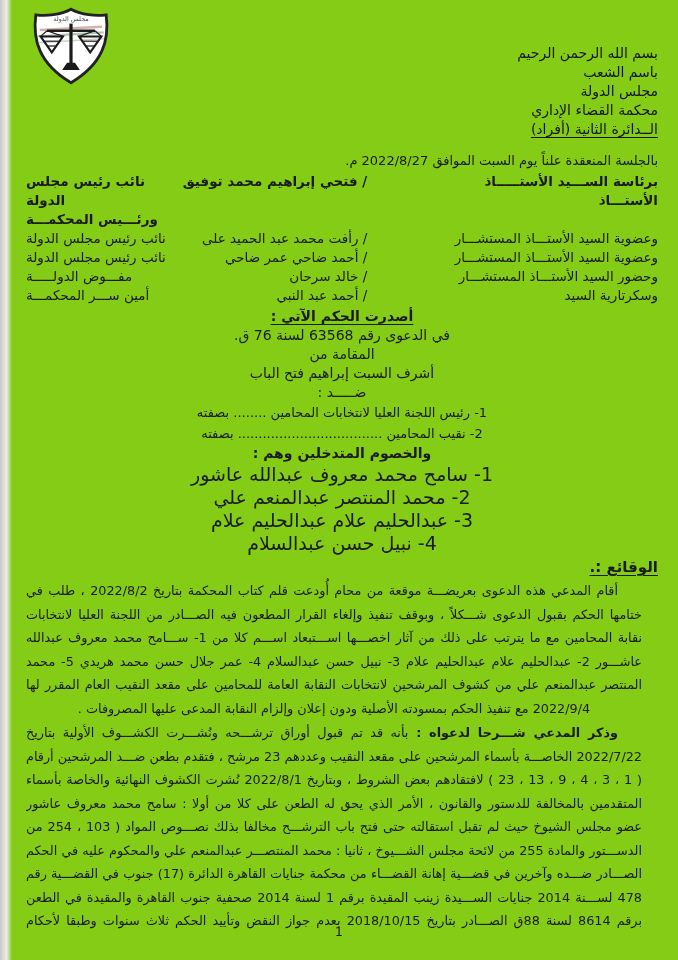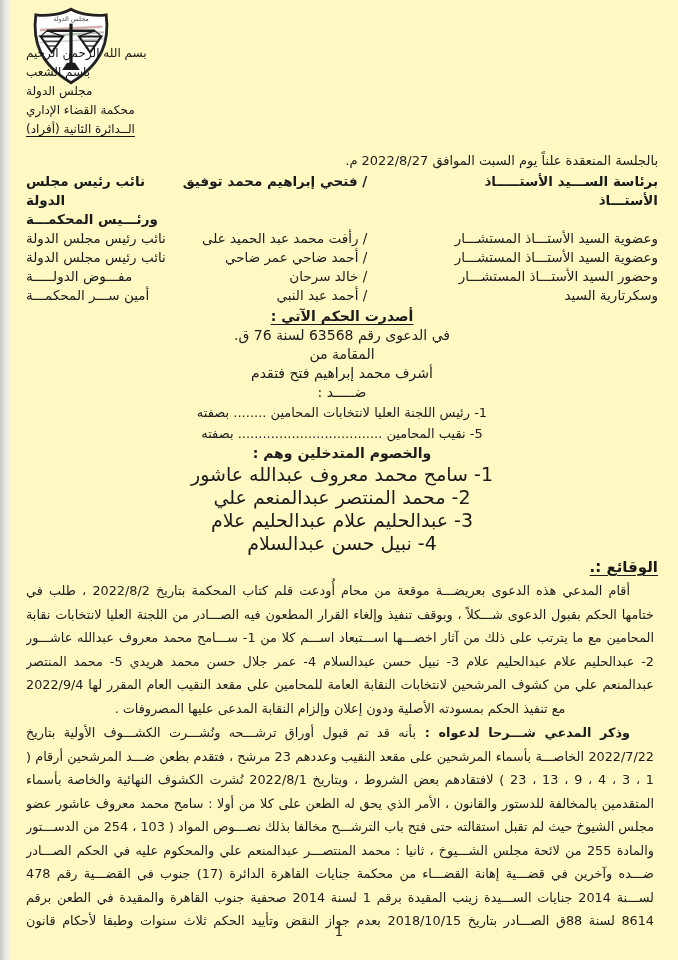--- a/index.html
+++ b/index.html
@@ -1,49 +1,49 @@
 <!DOCTYPE html>
 <html lang="ar" dir="rtl"><head>
 <meta charset="utf-8">
 <style>
   html,body{margin:0;padding:0;background:#d8d8d6;}
   .page{
     position:relative;
     width:678px;height:960px;
     margin:0 auto;
-    background:#fef9c3;
+    background:#84cc16;
     overflow:hidden;
     direction:rtl;
     font-family:"DejaVu Sans", sans-serif;
     color:#1b1b1b;
   }
   .scan-edge{
     position:absolute;left:0;top:0;bottom:0;width:12px;
     background:linear-gradient(90deg,#c9c9c7 0%,#ececea 55%,rgba(255,255,255,0) 100%);
   }
   .emblem{position:absolute;left:26px;top:6px;width:90px;height:80px;}
   .content{position:absolute;top:0;left:0;right:0;bottom:0;padding:44px 20px 0 26px;}
-  .hdr{text-align:left;font-size:12px;line-height:19px;color:#151515;}
+  .hdr{text-align:right;font-size:14px;line-height:19px;color:#151515;}
   .hdr .u{text-decoration:underline;text-underline-offset:3px;}
   .session{font-size:13px;line-height:18px;margin-top:13px;text-align:right;}
   .judges{font-size:13.5px;margin-top:2px;}
   .jrow{display:flex;line-height:19px;}
   .jlabel{width:46%;}
   .jname{width:31%;text-align:right;}
   .jtitle{width:23%;text-align:left;}
   .b{font-weight:bold;}
   .cline{text-align:center;line-height:19px;font-size:14px;}
   .issued{font-weight:bold;text-decoration:underline;text-underline-offset:3px;margin-top:2px;}
   .dline{text-align:center;line-height:21px;font-size:13px;}
   .iline{text-align:center;line-height:23px;font-size:19px;}
   .facts-h{font-size:15px;font-weight:bold;text-decoration:underline;text-underline-offset:3px;line-height:21px;margin-top:2px;text-align:right;}
   .facts-body{max-height:354px;overflow:hidden;}
   .para{
     font-size:12.8px;line-height:23.5px;
-    text-align:justify;text-indent:24px;margin:1px 4px 0 0;
+    text-align:justify;text-indent:24px;margin:1px 16px 0 0;
   }
   .para.centerlast{text-align-last:center;}
   .footer-num{
     position:absolute;top:924px;left:0;right:0;
     text-align:center;font-size:13px;color:#222;direction:ltr;
   }
 </style>
 </head>
 <body>
 
@@ -118,24 +118,24 @@
       <div class="jrow">
         <div class="jlabel">وسكرتارية السيد</div>
         <div class="jname">/ أحمد عبد النبي</div>
         <div class="jtitle">أمين ســـر المحكمـــة</div>
       </div>
     </div>
 
     <div class="cline issued">أصدرت الحكم الآتي :</div>
     <div class="cline">في الدعوى رقم 63568 لسنة 76 ق.</div>
     <div class="cline">المقامة من</div>
-    <div class="cline">أشرف محمد إبراهيم فتح فتقدم</div>
+    <div class="cline">أشرف السبت إبراهيم فتح الباب</div>
     <div class="cline">ضـــــد :</div>
     <div class="dline">1- رئيس اللجنة العليا لانتخابات المحامين ........ بصفته</div>
-    <div class="dline">5- نقيب المحامين ................................... بصفته</div>
+    <div class="dline">2- نقيب المحامين ................................... بصفته</div>
     <div class="cline b">والخصوم المتدخلين وهم :</div>
     <div class="iline">1- سامح محمد معروف عبدالله عاشور</div>
     <div class="iline">2- محمد المنتصر عبدالمنعم علي</div>
     <div class="iline">3- عبدالحليم علام عبدالحليم علام</div>
     <div class="iline">4- نبيل حسن عبدالسلام</div>
 
     <div class="facts-h">الوقائع :.</div>
     <div class="facts-body">
       <p class="para centerlast">أقام المدعي هذه الدعوى بعريضـــة موقعة من محام أُودعت قلم كتاب المحكمة بتاريخ 2022/8/2 ، طلب في ختامها الحكم بقبول الدعوى شـــكلاً ، وبوقف تنفيذ وإلغاء القرار المطعون فيه الصـــادر من اللجنة العليا لانتخابات نقابة المحامين مع ما يترتب على ذلك من آثار اخصـــها اســـتبعاد اســـم كلا من 1- ســـامح محمد معروف عبدالله عاشـــور 2- عبدالحليم علام عبدالحليم علام 3- نبيل حسن عبدالسلام 4- عمر جلال حسن محمد هريدي 5- محمد المنتصر عبدالمنعم علي من كشوف المرشحين لانتخابات النقابة العامة للمحامين على مقعد النقيب العام المقرر لها 2022/9/4 مع تنفيذ الحكم بمسودته الأصلية ودون إعلان وإلزام النقابة المدعى عليها المصروفات .</p>
       <p class="para"><span class="b">وذكر المدعي شـــرحا لدعواه : </span><span>بأنه قد تم قبول أوراق ترشـــحه ونُشـــرت الكشـــوف الأولية بتاريخ 2022/7/22 الخاصـــة بأسماء المرشحين على مقعد النقيب وعددهم 23 مرشح ، فتقدم بطعن ضـــد المرشحين أرقام ( 1 ، 3 ، 4 ، 9 ، 13 ، 23 ) لافتقادهم بعض الشروط ، وبتاريخ 2022/8/1 نُشرت الكشوف النهائية والخاصة بأسماء المتقدمين بالمخالفة للدستور والقانون ، الأمر الذي يحق له الطعن على كلا من أولا : سامح محمد معروف عاشور عضو مجلس الشيوخ حيث لم تقبل استقالته حتى فتح باب الترشـــح مخالفا بذلك نصـــوص المواد ( 103 ، 254 من الدســـتور والمادة 255 من لائحة مجلس الشـــيوخ ، ثانيا : محمد المنتصـــر عبدالمنعم علي والمحكوم عليه في الحكم الصـــادر ضـــده وآخرين في قضـــية إهانة القضـــاء من محكمة جنايات القاهرة الدائرة (17) جنوب في القضـــية رقم 478 لســـنة 2014 جنايات الســـيدة زينب المقيدة برقم 1 لسنة 2014 صحفية جنوب القاهرة والمقيدة في الطعن برقم 8614 لسنة 88ق الصـــادر بتاريخ 2018/10/15 بعدم جواز النقض وتأييد الحكم ثلاث سنوات وطبقا لأحكام قانون مباشرة الحقوق السياسية المحكوم عليه بحكم نهائي في جناية</span></p>

